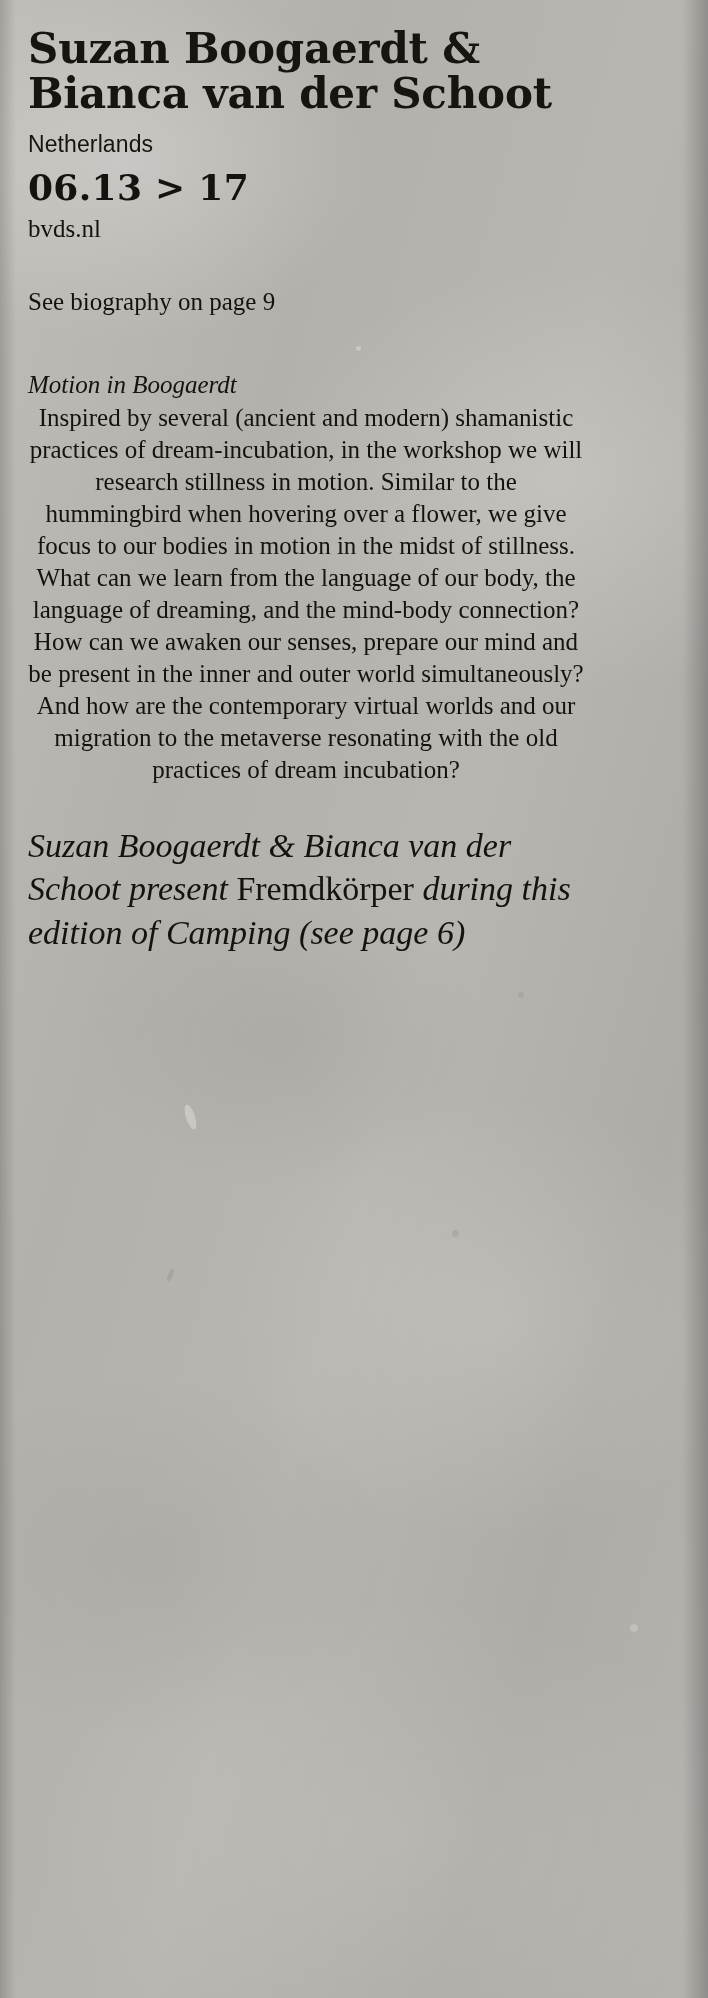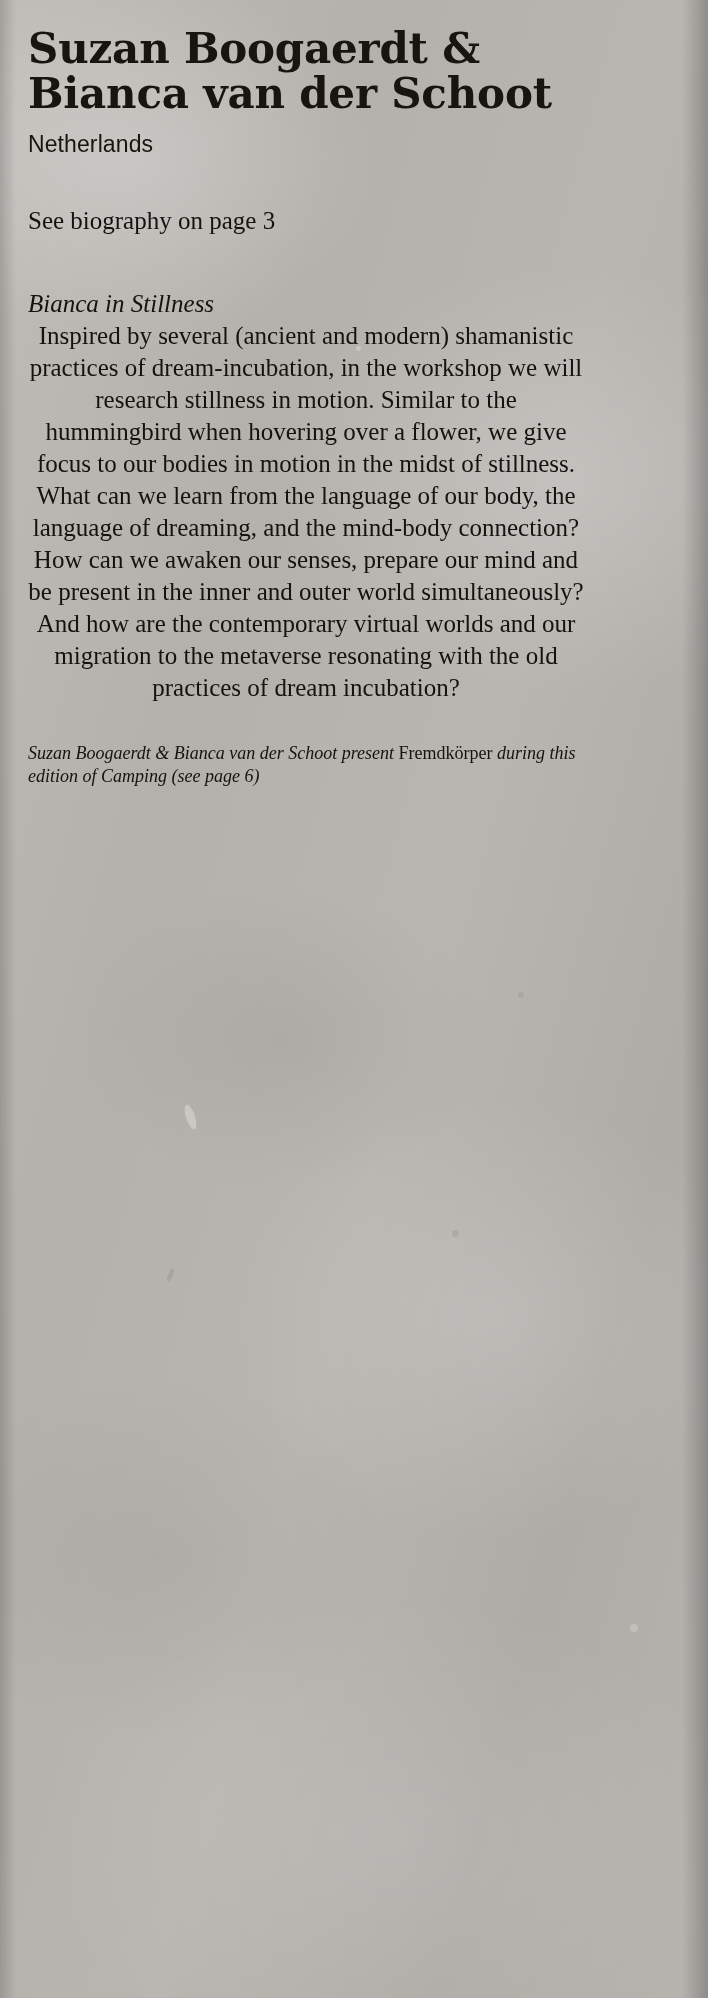--- a/index.html
+++ b/index.html
@@ -117,21 +117,21 @@
     font-size: 25px;
     line-height: 1.28;
     margin: 1px 0 0 0;
     text-align: center;
     hyphens: manual;
   }
 
   .credit {
     font-family: "Liberation Serif", serif;
     font-style: italic;
-    font-size: 18px;
+    font-size: 34px;
     line-height: 1.28;
     margin: 38px 0 0 0;
   }
   .credit .roman {
     font-style: normal;
   }
 
   
   .speck {
     position: absolute;
@@ -150,25 +150,27 @@
   <div class="speck" style="left:168px; top:1268px; width:5px; height:14px; transform:rotate(22deg); background:rgba(0,0,0,0.08);"></div>
   <div class="speck" style="left:452px; top:1230px; width:7px; height:7px; background:rgba(0,0,0,0.07);"></div>
   <div class="speck" style="left:518px; top:992px; width:6px; height:6px; background:rgba(0,0,0,0.06);"></div>
   <div class="speck" style="left:356px; top:346px; width:5px; height:5px; background:rgba(255,255,255,0.28);"></div>
   <div class="speck" style="left:630px; top:1624px; width:8px; height:8px; background:rgba(255,255,255,0.22);"></div>
 
   <div class="content">
 
     <h1 class="title"><span>Suzan Boogaerdt &amp; Bianca van der Schoot</span> <span class="country">Netherlands</span></h1>
 
+    <p class="dates">06.13 &gt; 17</p>
 
 
+    <p class="website">bvds.nl</p>
 
-    <p class="bio-note">See biography on page 3</p>
+    <p class="bio-note">See biography on page 9</p>
 
-    <p class="work-title">Bianca in Stillness</p>
+    <p class="work-title">Motion in Boogaerdt</p>
 
     <p class="body-text">Inspired by several (ancient and modern) shamanistic practices of dream-incubation, in the workshop we will research stillness in motion. Similar to the hummingbird when hovering over a flower, we give focus to our bodies in motion in the midst of stillness. What can we learn from the language of our body, the language of dreaming, and the mind-body connection? How can we awaken our senses, prepare our mind and be present in the inner and outer world simultaneously? And how are the contemporary virtual worlds and our migration to the metaverse resonating with the old practices of dream incubation?</p>
 
     <p class="credit"><span>Suzan Boogaerdt &amp; Bianca van der Schoot present </span><span class="roman">Fremdkörper</span><span> during this edition of Camping (see page 6)</span></p>
 
   </div>
 </div>
 
 </body></html>

